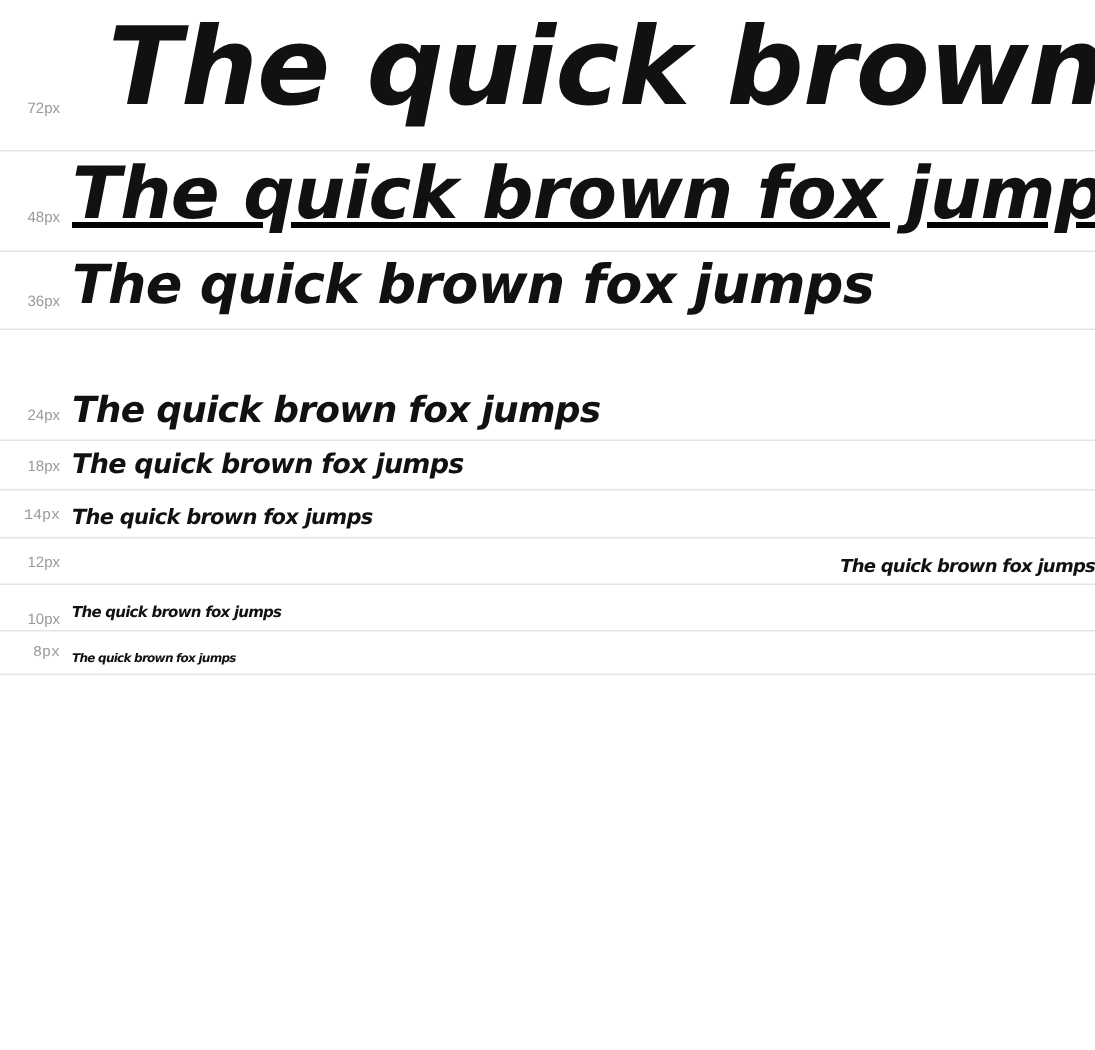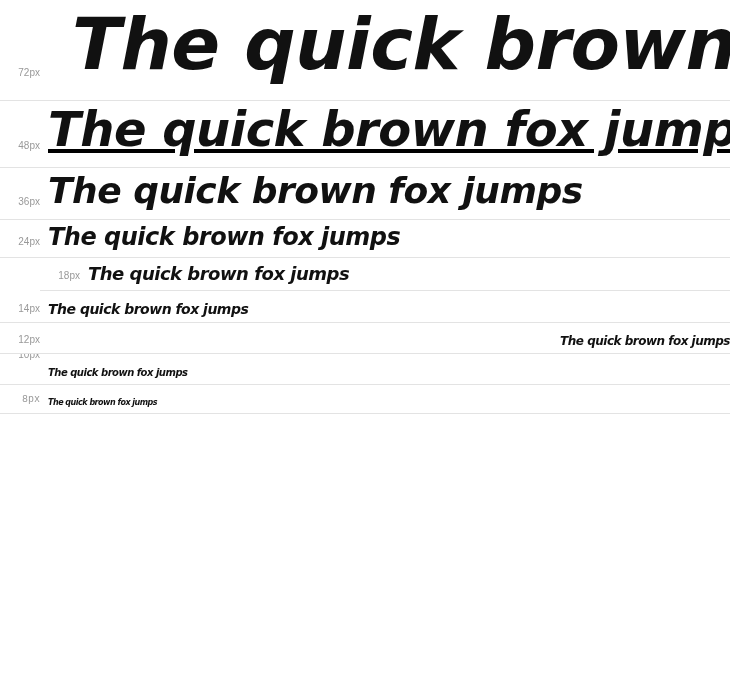--- a/index.html
+++ b/index.html
@@ -60,38 +60,38 @@
       <div class="sample" style="font-size: 72px; margin-bottom: 20px;">The quick brown fox jumps over the lazy dog</div>
     </div>
     <div class="row" style="height: 66px; text-decoration: underline;">
       <div class="size-label" style="bottom: 16px;">48px</div>
       <div class="sample" style="font-size: 48px; margin-bottom: 14px;">The quick brown fox jumps over the lazy dog</div>
     </div>
     <div class="row" style="height: 51px;">
       <div class="size-label" style="bottom: 12px;">36px</div>
       <div class="sample" style="font-size: 36px; margin-bottom: 10px;">The quick brown fox jumps</div>
     </div>
-    <div class="row" style="height: 37px;">
+    <div class="row" style="height: 37px; margin-top: 36px;">
       <div class="size-label" style="bottom: 10px;">24px</div>
       <div class="sample" style="font-size: 24px; margin-bottom: 8px;">The quick brown fox jumps</div>
     </div>
-    <div class="row" style="height: 32px; margin-left: 40px;">
+    <div class="row" style="height: 32px;">
       <div class="size-label" style="bottom: 9px;">18px</div>
       <div class="sample" style="font-size: 18px; margin-bottom: 7px;">The quick brown fox jumps</div>
     </div>
     <div class="row" style="height: 31px;">
-      <div class="size-label" style="bottom: 8px;">14px</div>
+      <div class="size-label" style="bottom: 8px; font-family: Liberation Mono, monospace;">14px</div>
       <div class="sample" style="font-size: 14px; margin-bottom: 6px;">The quick brown fox jumps</div>
     </div>
     <div class="row" style="height: 30px; justify-content: flex-end;">
       <div class="size-label" style="bottom: 8px;">12px</div>
       <div class="sample" style="font-size: 12px; margin-bottom: 6px;">The quick brown fox jumps</div>
     </div>
     <div class="row" style="height: 30px;">
-      <div class="size-label" style="bottom: 24px;">10px</div>
+      <div class="size-label" style="bottom: 1px;">10px</div>
       <div class="sample" style="font-size: 10px; margin-bottom: 6px;">The quick brown fox jumps</div>
     </div>
     <div class="row" style="height: 28px;">
       <div class="size-label" style="bottom: 8px; font-family: Liberation Mono, monospace;">8px</div>
       <div class="sample" style="font-size: 8px; margin-bottom: 6px;">The quick brown fox jumps</div>
     </div>
   </div>
 <div class="spacer"></div>
 
 </body></html>

